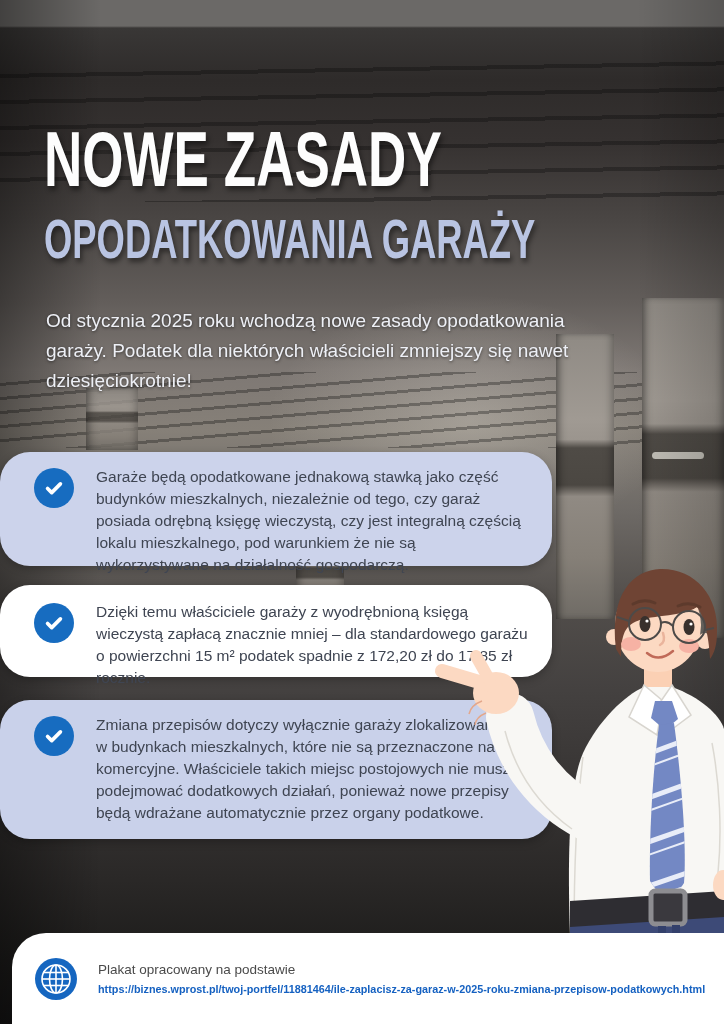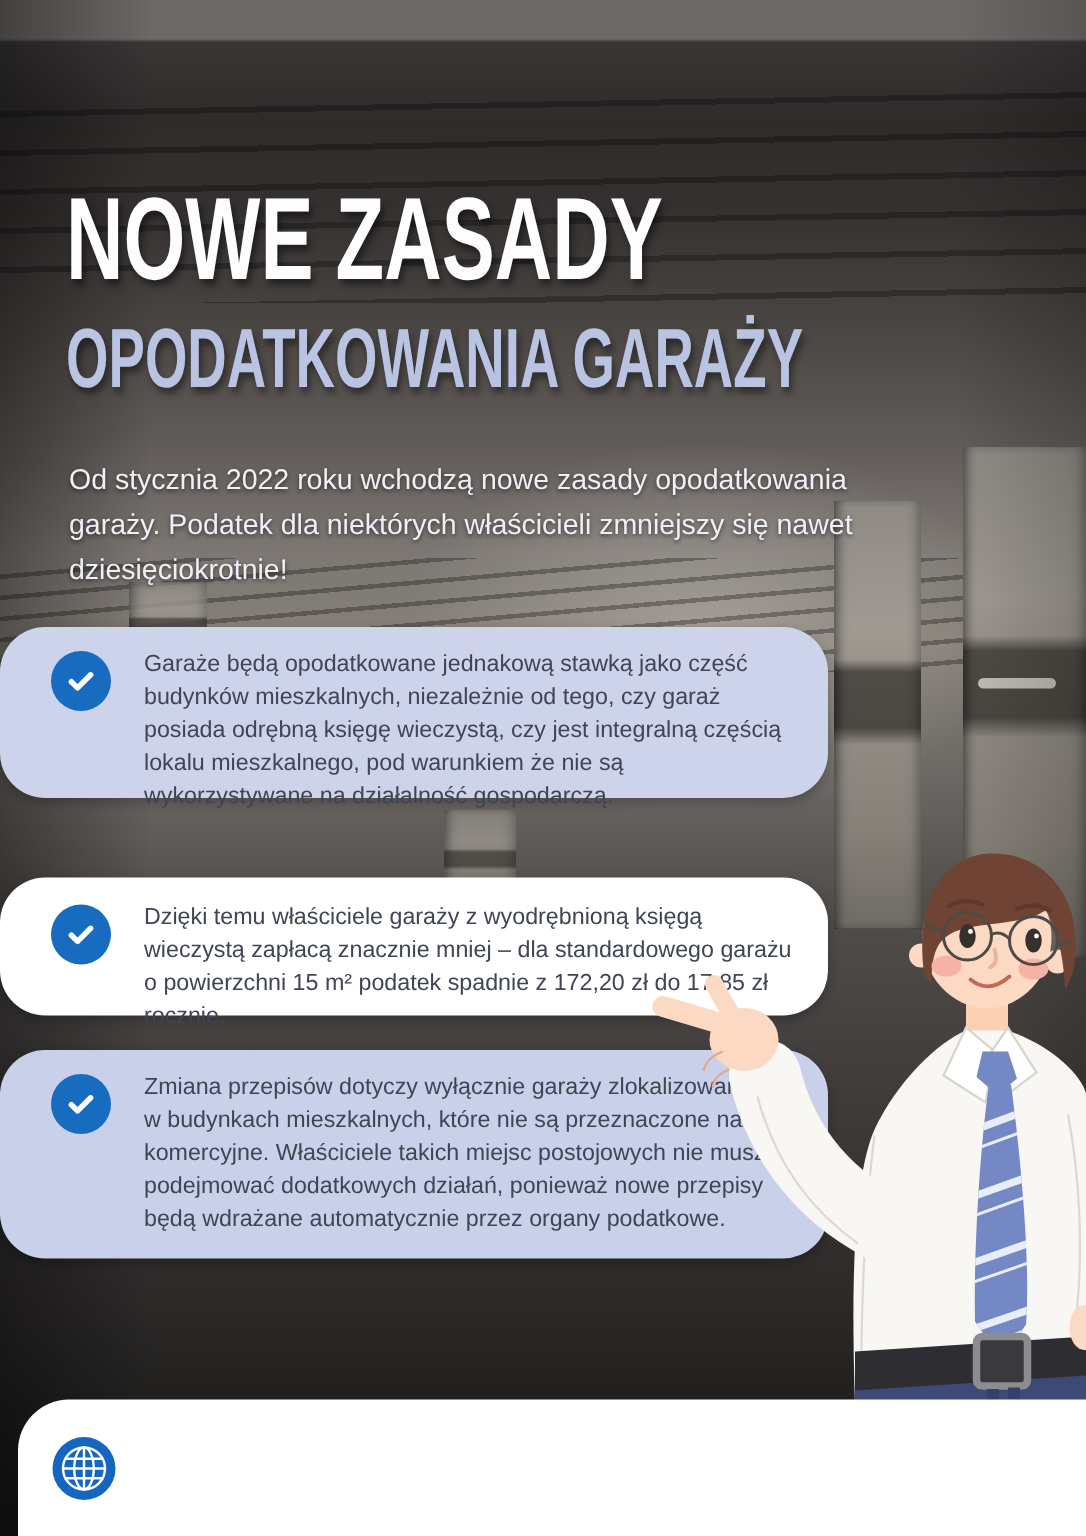--- a/index.html
+++ b/index.html
@@ -47,21 +47,21 @@
     font-weight:700;color:#b9c4e2;transform:scaleX(.65);transform-origin:left top;
     white-space:nowrap;z-index:3;text-shadow:3px 4px 6px rgba(0,0,0,.45);}
 
   .intro{position:absolute;left:46px;top:306px;width:548px;margin:0;font-size:19px;
     line-height:30px;color:#eef0f6;z-index:3;text-shadow:0 1px 3px rgba(0,0,0,.55);}
 
   
   .card{position:absolute;left:0;width:552px;border-radius:30px;box-sizing:border-box;
     display:flex;align-items:flex-start;padding:14px 24px 12px 34px;z-index:2;
     box-shadow:0 3px 8px rgba(0,0,0,.25);}
-  .card.c1{top:418px;height:114px;background:#ccd3eb;}
+  .card.c1{top:452px;height:114px;background:#ccd3eb;}
   .card.c2{top:585px;height:92px;background:#ffffff;padding-top:16px;}
   .card.c3{top:700px;height:139px;background:#c9d1ea;}
   .check{flex:0 0 40px;width:40px;height:40px;border-radius:50%;background:#176cc0;
     display:flex;align-items:center;justify-content:center;margin-right:22px;margin-top:2px;}
   .check svg{width:22px;height:22px;}
   .card-text{font-size:15.5px;line-height:1.42;color:#3f4552;margin:0;}
 
   
   .man{position:absolute;left:420px;top:545px;width:304px;height:392px;z-index:5;}
 
@@ -86,21 +86,21 @@
   <div class="pillar p2"></div>
   <div class="pillar p3"></div>
   <div class="pillar p4"></div>
   <div class="ceillight"></div>
   <div class="vignette"></div>
 
 
   <h1 class="headline">NOWE ZASADY</h1>
   <h2 class="subheadline">OPODATKOWANIA GARAŻY</h2>
 
-  <p class="intro">Od stycznia 2022 roku wchodzą nowe zasady opodatkowania garaży. Podatek dla niektórych właścicieli zmniejszy się nawet dziesięciokrotnie!</p>
+  <p class="intro">Od stycznia 2025 roku wchodzą nowe zasady opodatkowania garaży. Podatek dla niektórych właścicieli zmniejszy się nawet dziesięciokrotnie!</p>
 
   <div class="card c1">
     <div class="check">
       <svg viewBox="0 0 24 24">
           <path d="M5 12.5l4.5 4.5L19 7.5" stroke="#fff" stroke-width="4" fill="none" stroke-linecap="round" stroke-linejoin="round"></path>
         </svg>
     </div>
     <p class="card-text">Garaże będą opodatkowane jednakową stawką jako część budynków mieszkalnych, niezależnie od tego, czy garaż posiada odrębną księgę wieczystą, czy jest integralną częścią lokalu mieszkalnego, pod warunkiem że nie są wykorzystywane na działalność gospodarczą.</p>
   </div>
 
@@ -206,15 +206,19 @@
       <circle cx="22" cy="22" r="21" fill="#1566c0"></circle>
       <g stroke="#fff" stroke-width="1.6" fill="none">
         <circle cx="22" cy="22" r="14"></circle>
         <ellipse cx="22" cy="22" rx="6.5" ry="14"></ellipse>
         <line x1="22" y1="8" x2="22" y2="36"></line>
         <line x1="9" y1="15.5" x2="35" y2="15.5"></line>
         <line x1="8" y1="22" x2="36" y2="22"></line>
         <line x1="9" y1="28.5" x2="35" y2="28.5"></line>
       </g>
     </svg>
+    <div class="footer-texts">
+      <span class="footer-label">Plakat opracowany na podstawie</span>
+      <a class="footer-link" href="#">https://biznes.wprost.pl/twoj-portfel/11881464/ile-zaplacisz-za-garaz-w-2025-roku-zmiana-przepisow-podatkowych.html</a>
+    </div>
   </div>
 
 </div>
 
 </body></html>

